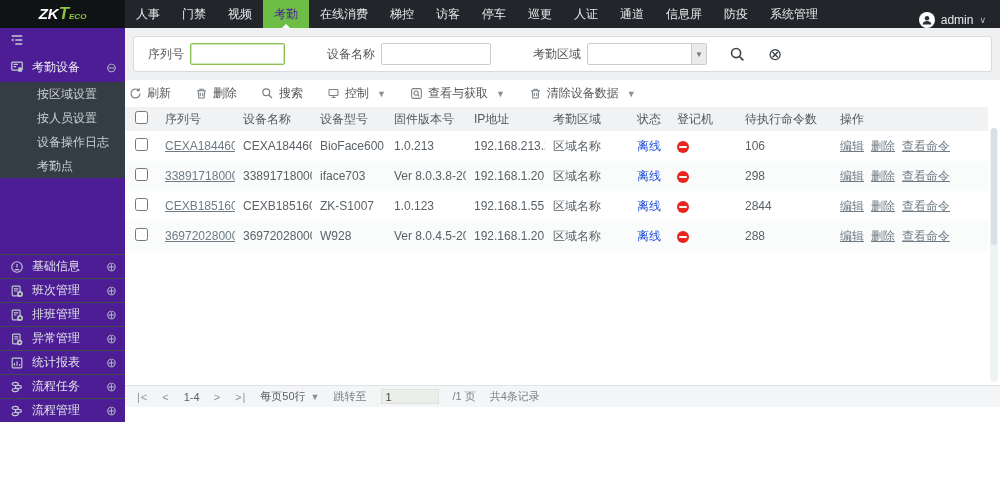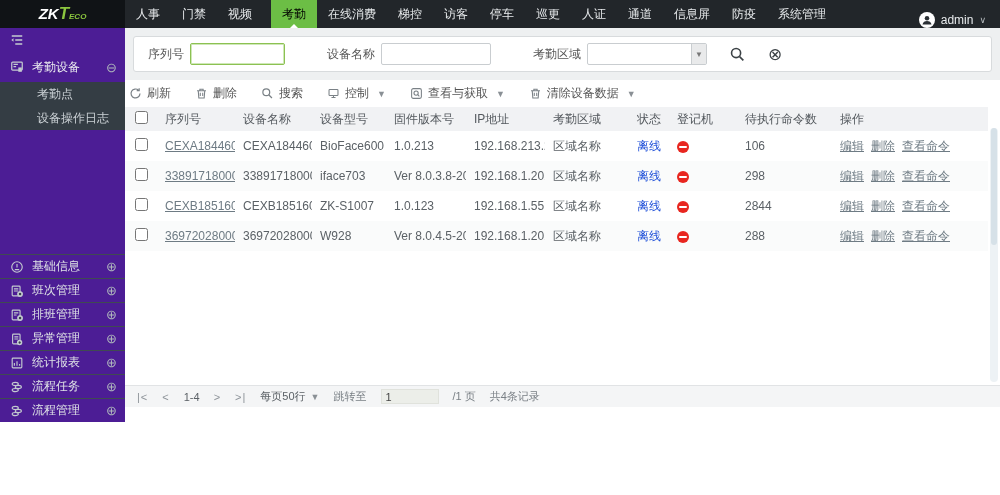--- a/index.html
+++ b/index.html
@@ -8,21 +8,21 @@
 
   
   .topbar { height:28px; display:flex; align-items:stretch; background:#22262a; flex:0 0 28px; }
   .logo-area { width:125px; background:#101316; display:flex; align-items:center; justify-content:center; }
   .logo { font-style:italic; font-weight:bold; letter-spacing:0; white-space:nowrap; }
   .logo .zk { color:#fff; font-size:15px; }
   .logo .t  { color:#8cc63f; font-size:17px; }
   .logo .eco{ color:#8cc63f; font-size:8px; font-weight:bold; }
   .nav { display:flex; align-items:stretch; }
   .tab { position:relative; color:#e7eaec; font-size:12px; padding:0 11px; display:flex; align-items:center; cursor:pointer; white-space:nowrap; }
-  .tab.active { background:#6cbe45; color:#000000;margin-left:8px; }
+  .tab.active { background:#6cbe45; color:#4c1d95; }
   .tab.active::after { content:""; position:absolute; left:50%; bottom:0; margin-left:-4px;
     border-left:4px solid transparent; border-right:4px solid transparent; border-bottom:4px solid #fff; }
   .user-area { margin-left:auto; display:flex; align-items:center; gap:6px; padding-right:14px; color:#e7eaec; font-size:12px;margin-top:11px; }
   .avatar { width:16px; height:16px; border-radius:50%; background:#fff; display:flex; align-items:center; justify-content:center; }
   .caret-down { font-size:9px; color:#b9bec2; }
 
   
   .layout { flex:1; display:flex; min-height:0; }
 
   
@@ -139,22 +139,24 @@
           <svg width="14" height="14" viewBox="0 0 16 16" fill="none" stroke="currentColor" stroke-width="1.4">
               <rect x="2" y="2.5" width="12" height="9" rx="1"></rect>
               <path d="M4 5h5M4 7.5h3"></path>
               <rect x="9.5" y="8.5" width="4" height="5" fill="currentColor" stroke="none"></rect>
             </svg>
         </span>
         <span class="glabel">考勤设备</span>
         <span class="circle-glyph">⊖</span>
       </div>
       <div class="submenu">
+        <div class="sitem">按区域设置</div>
+        <div class="sitem">按人员设置</div>
+        <div class="sitem">设备操作日志</div>
         <div class="sitem">考勤点</div>
-        <div class="sitem">设备操作日志</div>
       </div>
       <div class="side-spacer"></div>
       <div class="bgroup">
         <span class="side-icon">
             <svg width="14" height="14" viewBox="0 0 16 16" fill="none" stroke="currentColor" stroke-width="1.3">
               <circle cx="8" cy="8" r="6"></circle>
               <path d="M8 4.5v4M5.5 11h5"></path>
             </svg>
           </span>
         <span class="glabel">基础信息</span>

